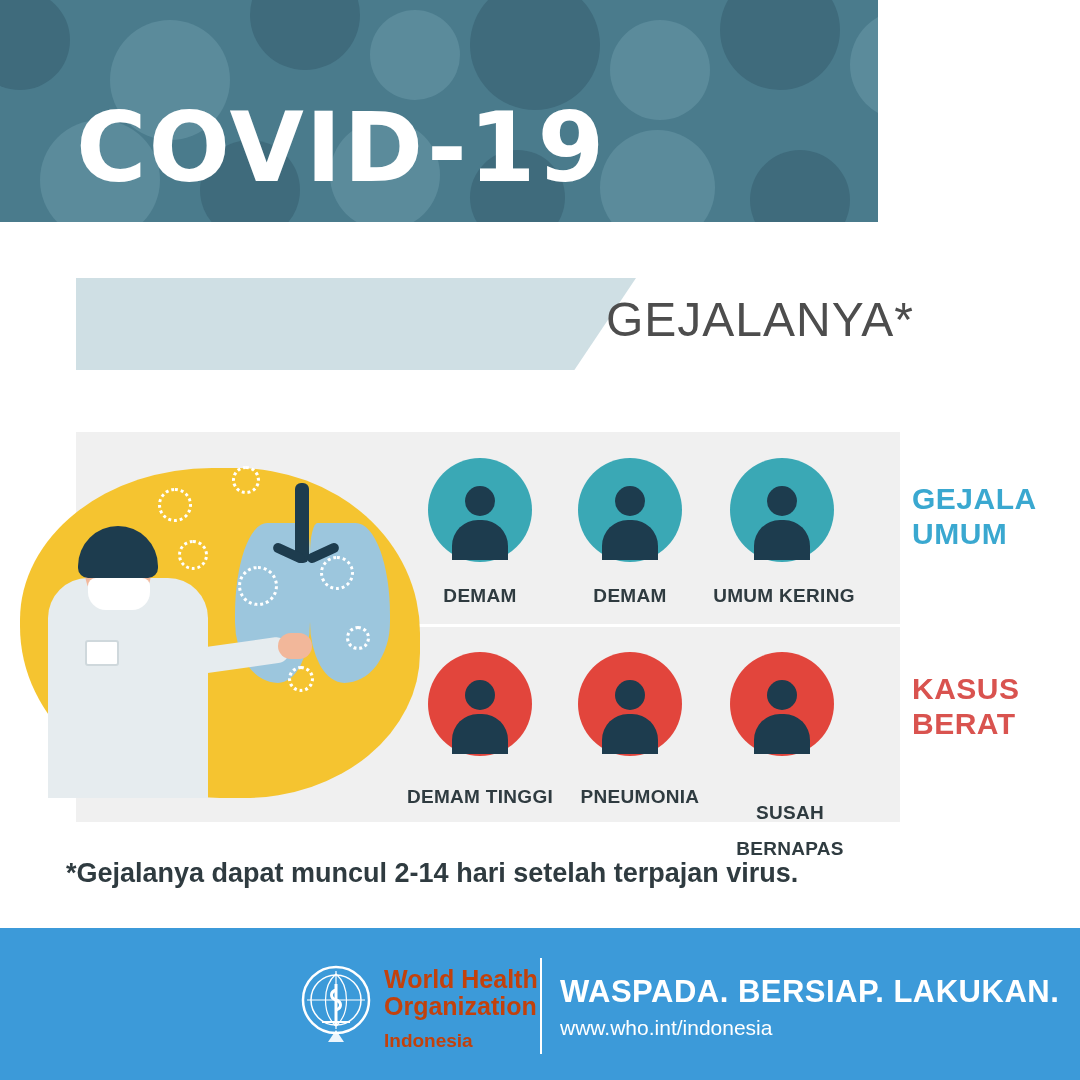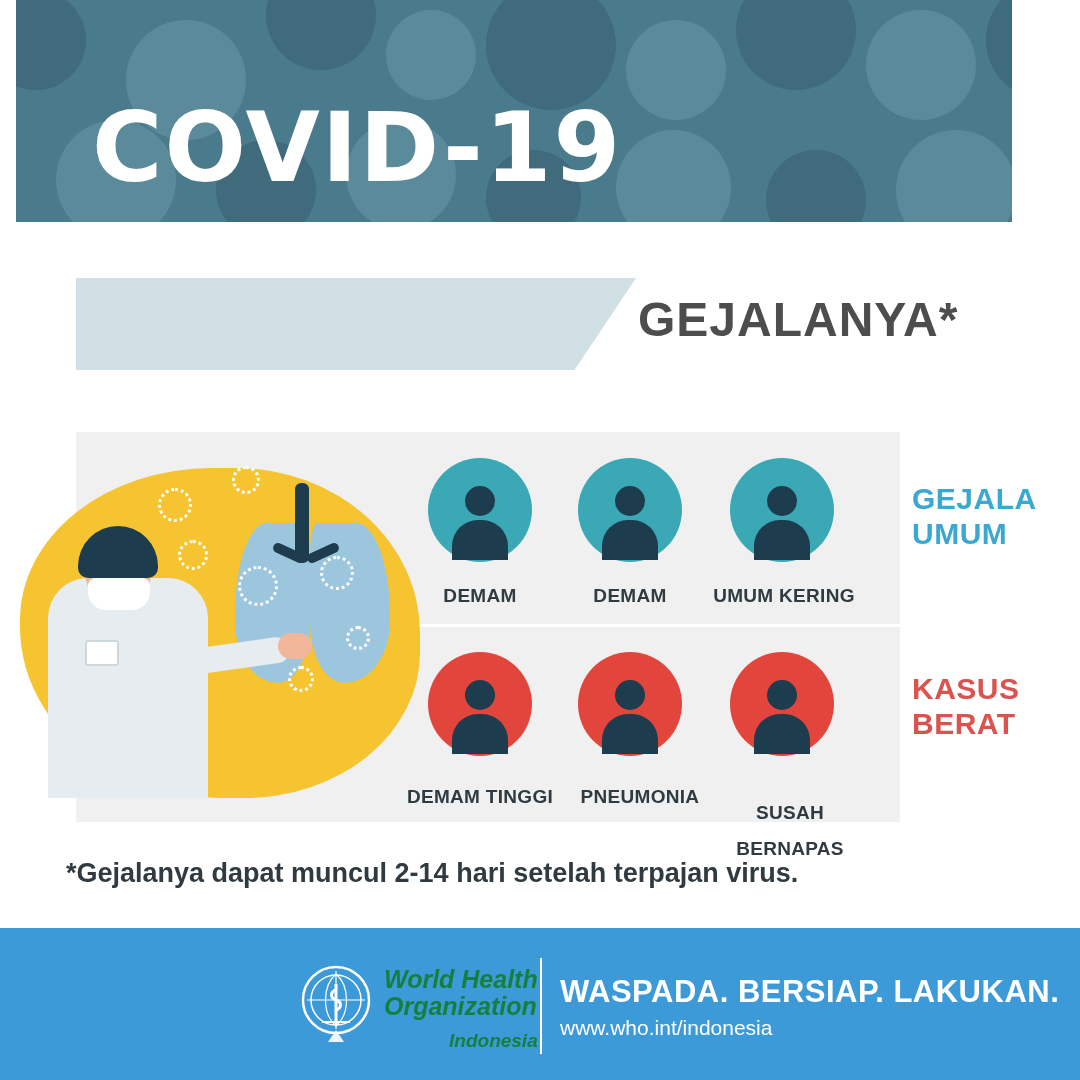--- a/index.html
+++ b/index.html
@@ -6,22 +6,22 @@
   body {
     width: 1080px; height: 1080px;
     font-family: "Liberation Sans", sans-serif;
     background: #ffffff;
     overflow: hidden;
     position: relative;
   }
 
   
   .header {
-    position: absolute; top: 0; left: 16px;
-    width: 996px; height: 222px;
+    position: absolute; top: 0; left: 0;
+    width: 878px; height: 222px;
     background: #4a7b8c;
     overflow: hidden;
   }
   .virus {
     position: absolute;
     border-radius: 50%;
     background: #3f6b7c;
   }
   .virus.light { background: #5b8b9b; }
   .covid-title {
@@ -52,23 +52,23 @@
   .banner-waspada {
     position: absolute;
     left: 152px; top: 14px;
     font-size: 48px;
     font-weight: bold;
     color: #3d7fa6;
     letter-spacing: 1px;
   }
   .banner-gejala {
     position: absolute;
-    left: 638px; top: 14px;
+    left: 606px; top: 14px;
     font-size: 48px;
-    font-weight: bold;
+    font-weight: normal;
     color: #4d4d4d;
     letter-spacing: 1px;
   }
 
   
   .panel {
     position: absolute;
     left: 76px; top: 432px;
     width: 824px; height: 390px;
     background: #f0f0f0;
@@ -240,28 +240,27 @@
     background: #3c9ad9;
   }
   .who-logo {
     position: absolute;
     left: 300px; top: 964px;
     width: 72px; height: 80px;
   }
   .who-text {
     position: absolute;
     left: 384px; top: 966px;
-    color: #15803d;
-    font-style: italic;
+    color: #c2410c;
   }
   .who-line1, .who-line2 {
     font-size: 25px; font-weight: bold; line-height: 1.08;
   }
   .who-country {
-    font-size: 19px; font-weight: bold; margin-top: 10px; text-align: right;
+    font-size: 19px; font-weight: bold; margin-top: 10px;
   }
   .footer-sep {
     position: absolute;
     left: 540px; top: 958px;
     width: 2px; height: 96px;
     background: #ffffff;
   }
   .footer-slogan {
     position: absolute;
     left: 560px; top: 974px;

